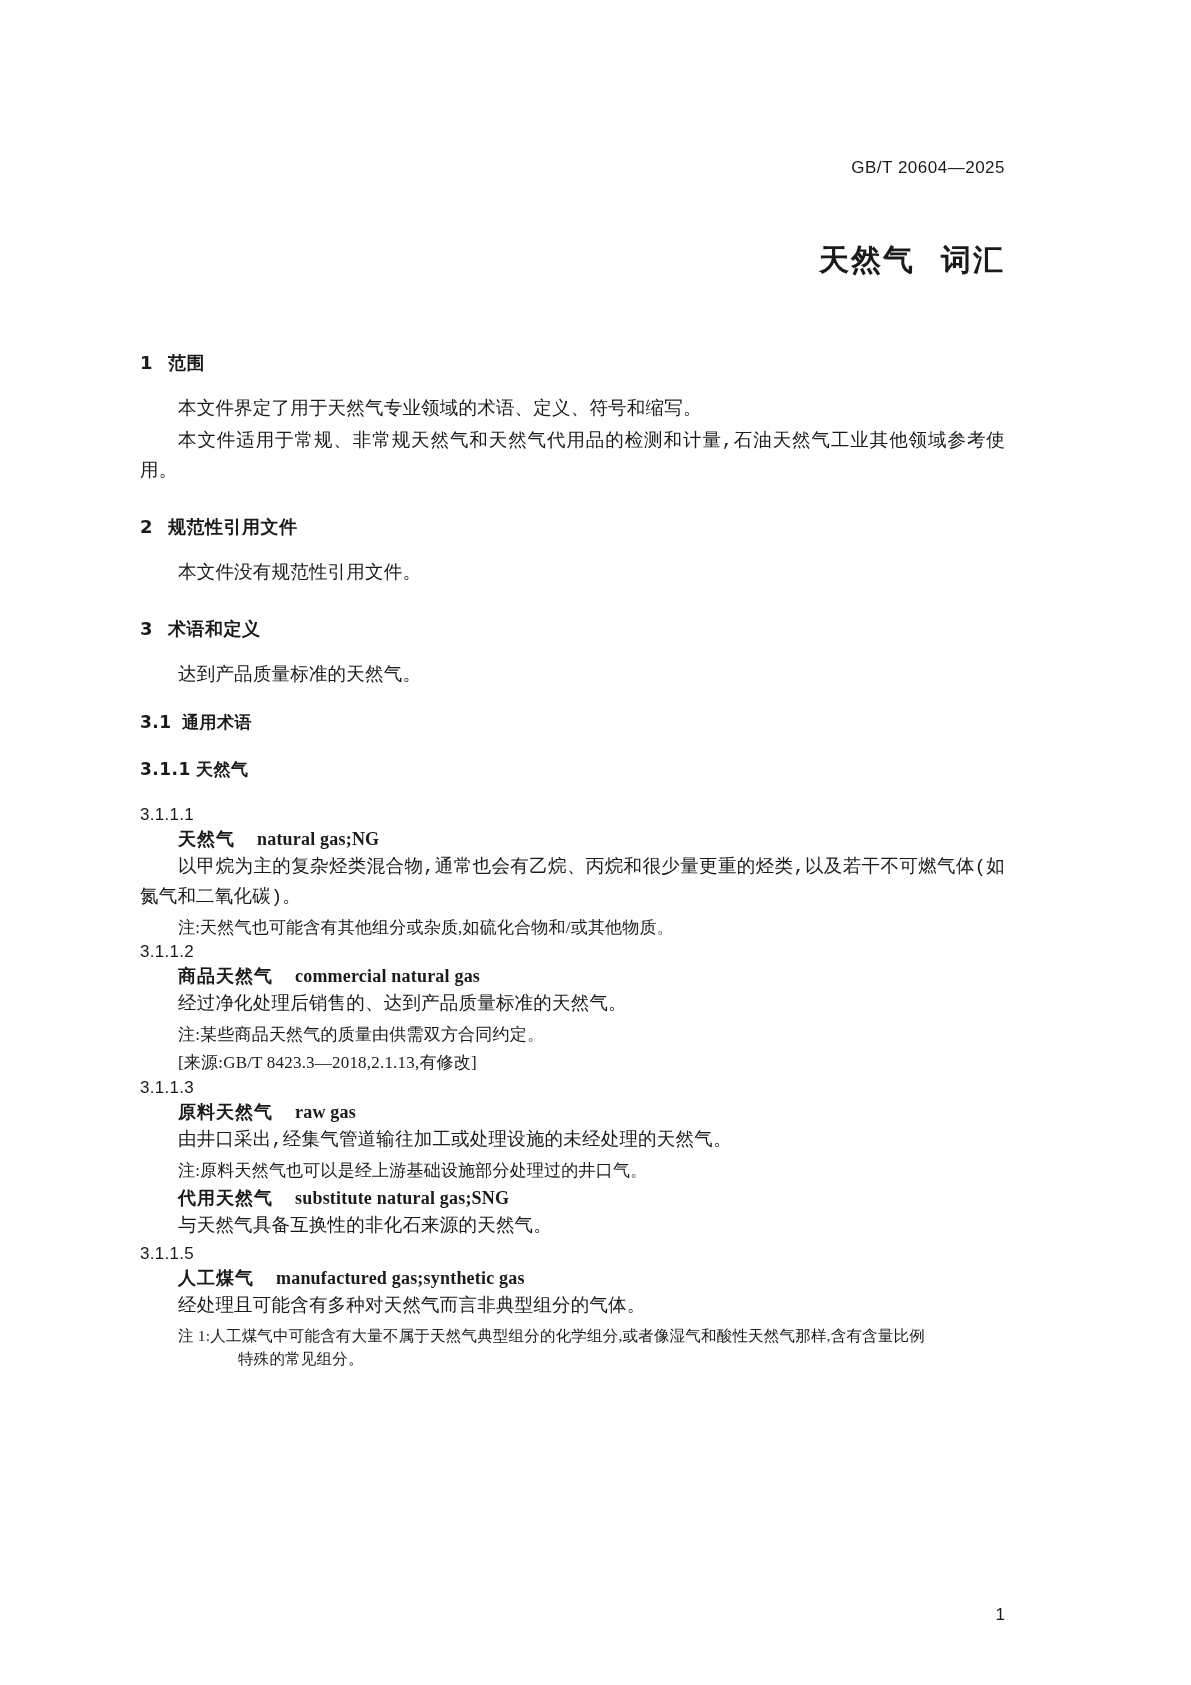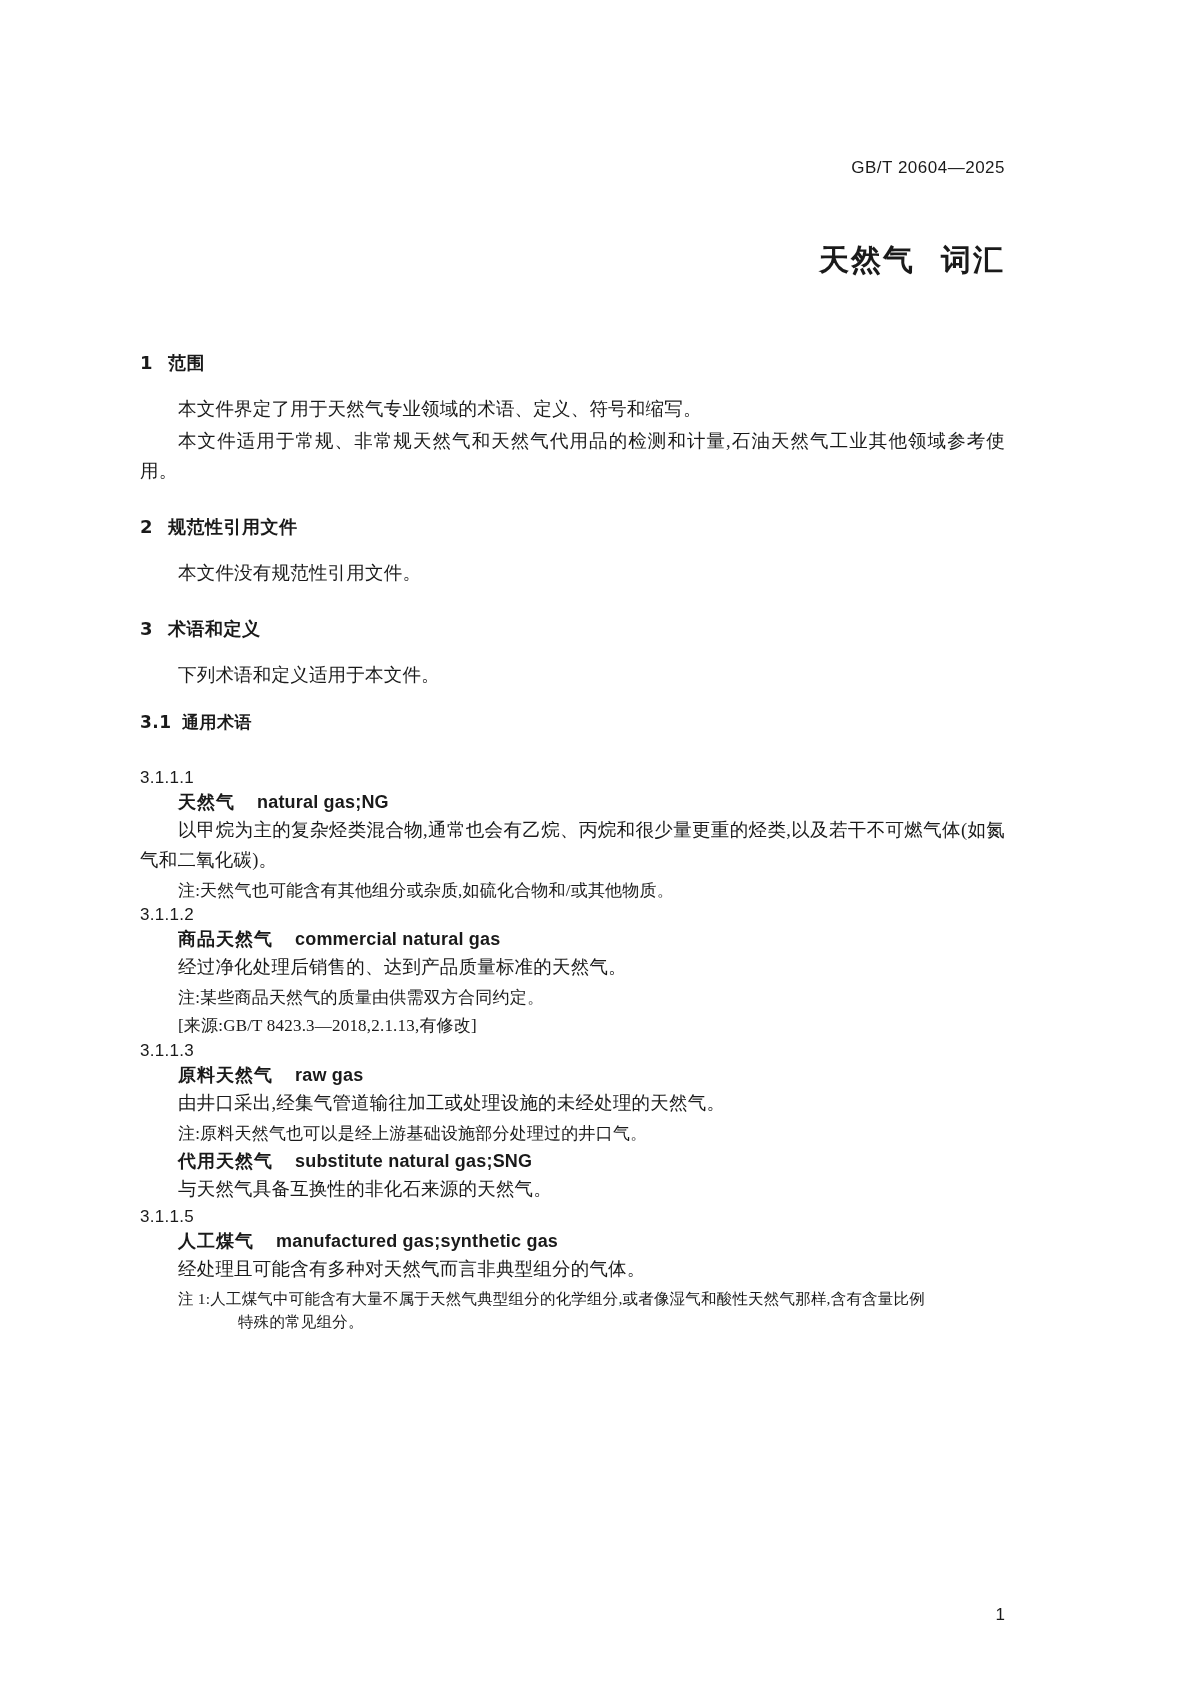--- a/index.html
+++ b/index.html
@@ -93,33 +93,34 @@
     margin: 0 0 2px 0;
     padding-left: 38px;
   }
   .term-zh {
     font-family: "DejaVu Sans", sans-serif;
     font-weight: bold;
     font-size: 18px;
     letter-spacing: 1px;
   }
   .term-en {
-    font-family: Liberation Sans, sans-serif;
+    font-family: Liberation Serif, serif;
     font-weight: bold;
     font-size: 18px;
     margin-left: 22px;
     letter-spacing: 0.2px;
   }
   p.body-text {
     font-size: 18.5px;
     line-height: 1.62;
     margin: 0 0 2px 0;
     text-indent: 38px;
     text-align: justify;
     letter-spacing: 0.2px;
+    font-family: Liberation Mono, monospace;
   }
   p.note {
     font-size: 17px;
     line-height: 1.5;
     margin: 0 0 2px 0;
     text-indent: 38px;
     letter-spacing: 0.2px;
   }
   p.note-hang {
     font-size: 15.5px;
@@ -175,30 +176,33 @@
     <h2 class="clause">
       <span class="num">2</span><span>规范性引用文件</span>
     </h2>
     <p class="body-text">本文件没有规范性引用文件。</p>
 
     <div class="block-gap-lg"></div>
 
     <h2 class="clause">
       <span class="num">3</span><span>术语和定义</span>
     </h2>
-    <p class="body-text">下列术语和定义适用于本文件。</p>
+    <p class="body-text">达到产品质量标准的天然气。</p>
 
     <div class="block-gap-md"></div>
 
     <h3 class="subclause">
       <span class="num">3.1</span><span>通用术语</span>
     </h3>
 
     <div class="block-gap-sm"></div>
 
+    <h4 class="subsubclause">
+      <span class="num">3.1.1</span><span>天然气</span>
+    </h4>
 
     <div class="block-gap-sm"></div>
 
     <div>
       <p class="entry-num">3.1.1.1</p>
       <p class="term-line">
         <span class="term-zh">天然气</span><span class="term-en">natural gas;NG</span>
       </p>
       <p class="body-text">以甲烷为主的复杂烃类混合物,通常也会有乙烷、丙烷和很少量更重的烃类,以及若干不可燃气体(如氮气和二氧化碳)。</p>
       <p class="note">注:天然气也可能含有其他组分或杂质,如硫化合物和/或其他物质。</p>

